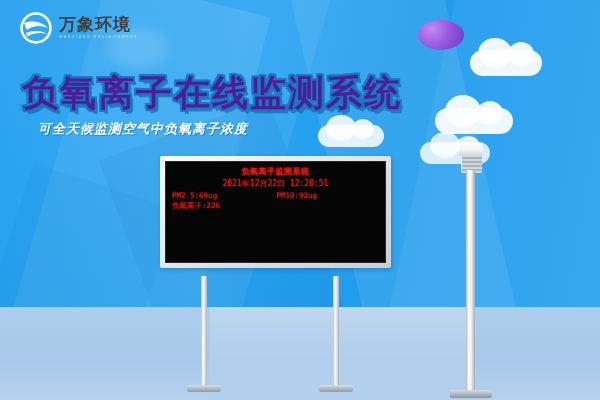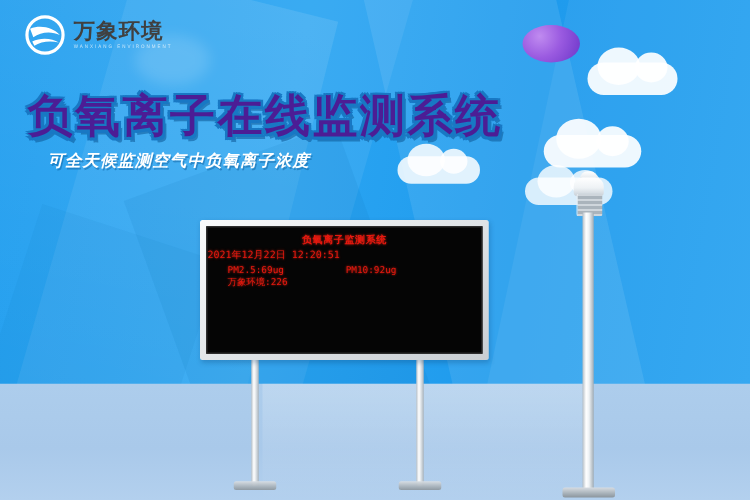--- a/index.html
+++ b/index.html
@@ -188,21 +188,21 @@
     color: #ffffff;
     letter-spacing: 1px;
     white-space: nowrap;
     text-shadow: 1px 1px 0 rgba(12,88,150,.45);
     margin-left: 16px;
   }
 
   
   .billboard {
     position: absolute;
-    left: 160px; top: 176px;
+    left: 160px; top: 156px;
     width: 231px; height: 112px;
   }
   .billboard-frame {
     position: absolute;
     inset: 0;
     background: linear-gradient(150deg, #fafbfc 0%, #e3e7ea 45%, #c9ced3 100%);
     border-radius: 2px;
     padding: 5px;
     box-sizing: border-box;
     box-shadow: 1px 2px 4px rgba(10,60,110,.28);
@@ -221,27 +221,28 @@
     text-shadow: 0 0 2px rgba(255,40,20,.85);
   }
   .led-title {
     text-align: center;
     font-size: 8px;
     font-weight: bold;
     margin-top: 4px;
     letter-spacing: .5px;
   }
   .led-datetime {
+    text-align: center;
     font-size: 8px;
     margin-top: 1px;
     letter-spacing: 0;
   }
   .led-grid {
     margin-top: 2px;
-    padding: 0 16px;
+    padding: 0 6px;
     display: grid;
     grid-template-columns: 1fr 1fr;
     row-gap: 1px;
     column-gap: 2px;
     font-size: 7.5px;
   }
   .led-cell { white-space: nowrap; }
 
   
   .leg {
@@ -344,21 +345,21 @@
   <div class="foot foot-right"></div>
 
   <div class="billboard">
     <div class="billboard-frame">
       <div class="billboard-screen">
         <div class="led-text led-title">负氧离子监测系统</div>
         <div class="led-text led-datetime">2021年12月22日 12:20:51</div>
         <div class="led-grid">
           <div class="led-text led-cell">PM2.5:69ug</div>
           <div class="led-text led-cell">PM10:92ug</div>
-          <div class="led-text led-cell">万象环境:226</div>
+          <div class="led-text led-cell">负氧离子:226</div>
         </div>
       </div>
     </div>
   </div>
 
   <div class="sensor-cap"></div>
   <div class="sensor-head"></div>
   <div class="sensor-collar"></div>
   <div class="sensor-pole"></div>
   <div class="sensor-base"></div>

